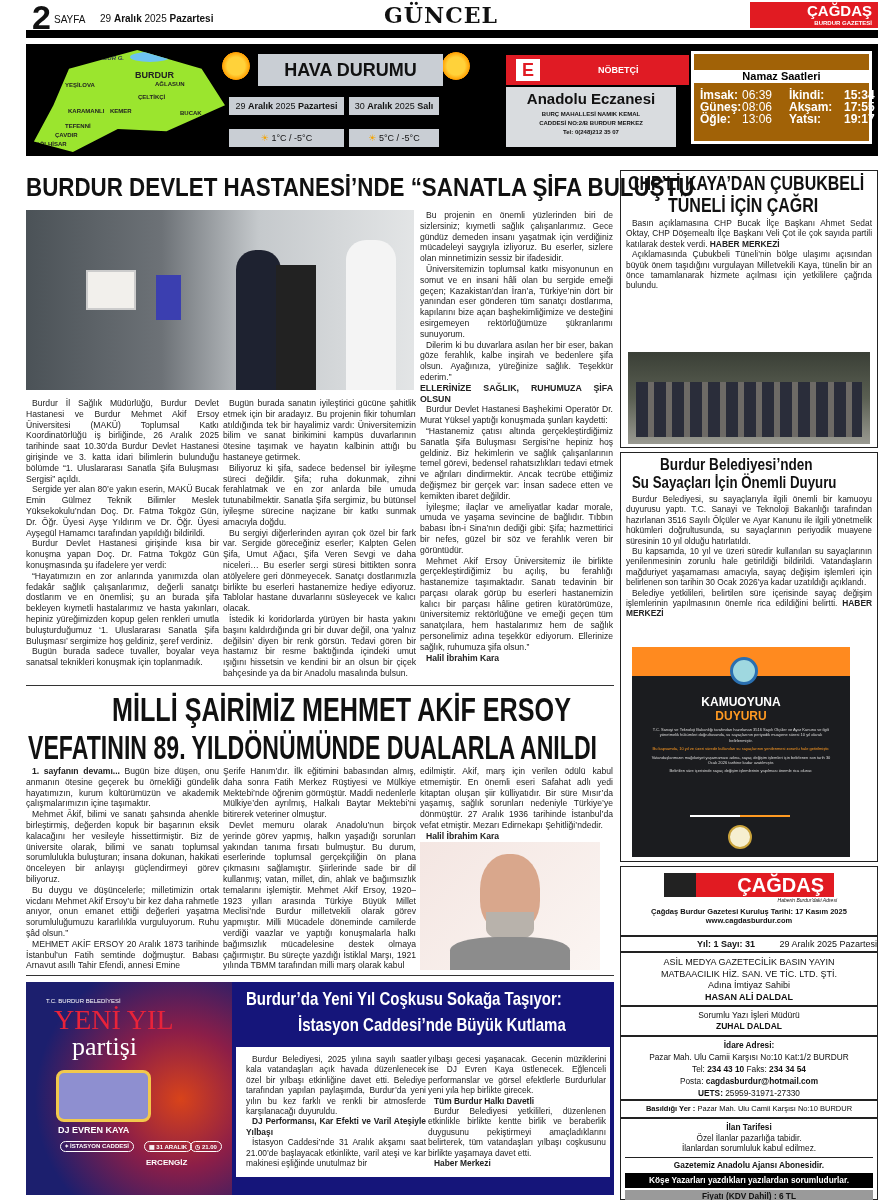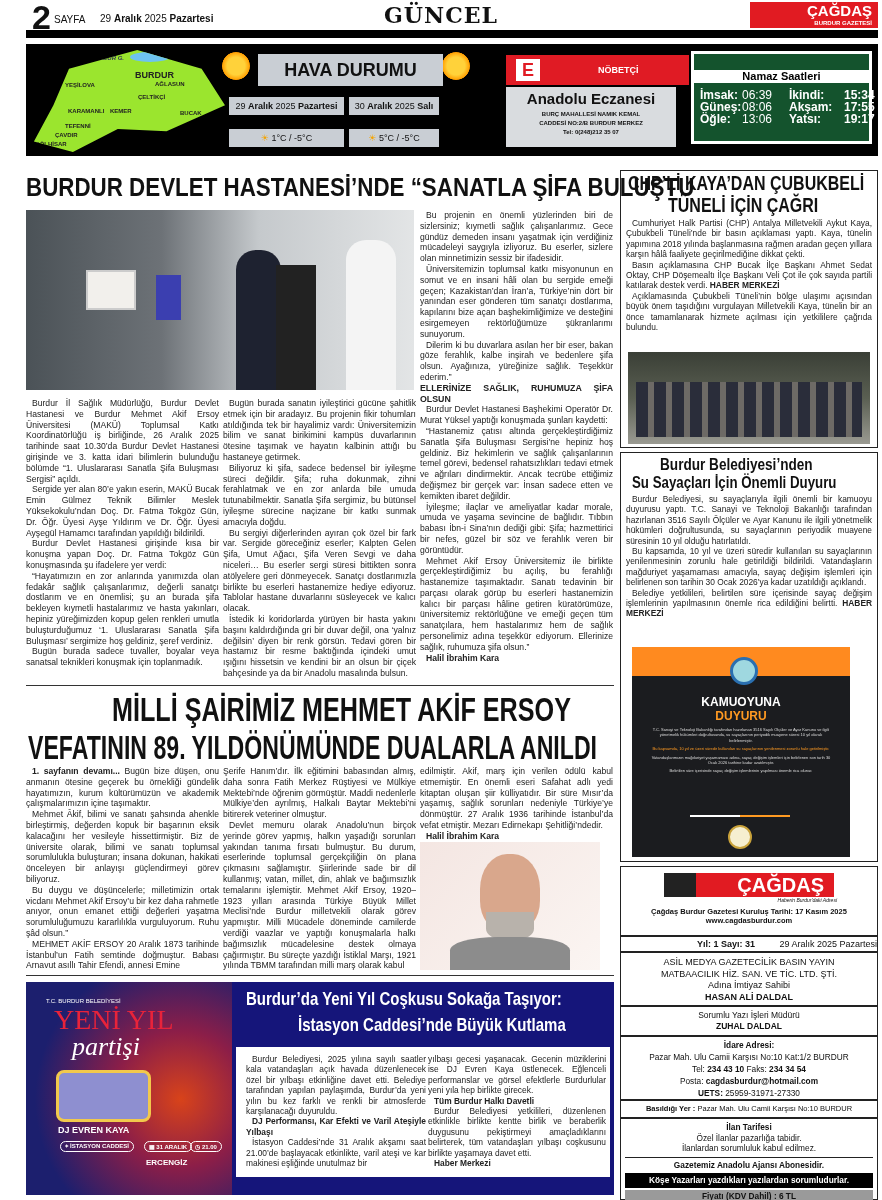--- a/index.html
+++ b/index.html
@@ -20,21 +20,21 @@
 .mapcity{position:absolute;font-size:6px;font-weight:bold;color:#222}
 #hava-title{left:258px;top:54px;width:185px;height:32px;background:#c9ced4;font-size:18px;font-weight:bold;text-align:center;line-height:32px}
 .sun{position:absolute;width:28px;height:28px;border-radius:50%;background:radial-gradient(circle,#ffd23a 45%,#ff9d00 70%,transparent 72%)}
 .hava-box{position:absolute;background:#c9ced4;font-size:9px;line-height:18px;text-align:center}
 #ecz-head{left:506px;top:55px;width:186px;height:30px;background:#e01b24;color:#fff;font-size:9px;font-weight:bold;line-height:30px;padding-left:92px}
 #ecz-e{left:516px;top:59px;width:24px;height:22px;background:#fff;color:#e01b24;font-size:18px;font-weight:bold;text-align:center;line-height:22px}
 #ecz-body{left:506px;top:87px;width:170px;height:60px;background:#d9dcdf;text-align:center}
 #ecz-name{font-size:15px;font-weight:bold;padding-top:3px;display:block}
 .ecz-line{font-size:6px;font-weight:bold;display:block;line-height:9px}
 #namaz{left:689px;top:49px;width:185px;height:97px;background:#fff;border:2px solid #000}
-#namaz-in{position:absolute;left:3px;top:3px;right:3px;bottom:3px;background:#14532d;color:#fff}
+#namaz-in{position:absolute;left:3px;top:3px;right:3px;bottom:3px;background:#a16207;color:#fff}
 #namaz-title{position:absolute;left:0;right:0;top:16px;text-align:center;font-weight:bold;font-size:11px;background:#fff;color:#000;height:13px;line-height:13px}
 .nrow{position:absolute;font-size:12px;font-weight:bold;color:#fff}
 
 .h1{position:absolute;font-family:"Liberation Sans",sans-serif;font-weight:bold;color:#111;white-space:nowrap;transform-origin:left top}
 .body{position:absolute;font-size:8.6px;line-height:10.8px;text-align:justify;color:#222}
 .body p{text-indent:6px}
 .body b{font-weight:bold}
 .photo{position:absolute;overflow:hidden}
 .rule{position:absolute;background:#333;height:1px}
 .box{position:absolute;border:1.5px solid #222}
@@ -152,21 +152,20 @@
   <p>İyileşme; ilaçlar ve ameliyatlar kadar morale, umuda ve yaşama sevincine de bağlıdır. Tıbbın babası İbn-i Sina’nın dediği gibi: Şifa; hazmettirici bir nefes, güzel bir söz ve ferahlık veren bir görüntüdür.</p>
   <p>Mehmet Akif Ersoy Üniversitemiz ile birlikte gerçekleştirdiğimiz bu açılış, bu ferahlığı hastanemize taşımaktadır. Sanatı tedavinin bir parçası olarak görüp bu eserleri hastanemizin kalıcı bir parçası hâline getiren küratörümüze, üniversitemiz rektörlüğüne ve emeği geçen tüm sanatçılara, hem hastalarımız hem de sağlık personelimiz adına teşekkür ediyorum. Ellerinize sağlık, ruhumuza şifa olsun.”</p>
   <p><b>Halil İbrahim Kara</b></p>
 </div>
 <div class="rule" style="left:26px;top:685px;width:588px"></div>
 
 <div class="box" style="left:620px;top:170px;width:258px;height:278px"></div>
 <div class="h1" style="left:628px;top:172px;font-size:20px;transform:scaleX(0.8)">CHP’Lİ KAYA’DAN ÇUBUKBELİ</div>
 <div class="h1" style="left:668px;top:194px;font-size:20px;transform:scaleX(0.8)">TÜNELİ İÇİN ÇAĞRI</div>
 <div class="body" style="left:626px;top:218px;width:246px;font-size:8.4px;line-height:10.4px">
-  <p>Cumhuriyet Halk Partisi (CHP) Antalya Milletvekili Aykut Kaya, Çubukbeli Tüneli’nde bir basın açıklaması yaptı. Kaya, tünelin yapımına 2018 yılında başlanmasına rağmen aradan geçen yıllara karşın hâlâ faaliyete geçirilmediğine dikkat çekti.</p>
   <p><span>Basın açıklamasına CHP Bucak İlçe Başkanı Ahmet Sedat Oktay, CHP Döşemealtı İlçe Başkanı Veli Çot ile çok sayıda partili katılarak destek verdi.</span> <b>HABER MERKEZİ</b></p>
   <p>Açıklamasında Çubukbeli Tüneli’nin bölge ulaşımı açısından büyük önem taşıdığını vurgulayan Milletvekili Kaya, tünelin bir an önce tamamlanarak hizmete açılması için yetkililere çağrıda bulundu.</p>
 </div>
 <div class="photo" style="left:628px;top:352px;width:242px;height:92px;background:linear-gradient(180deg,#3a3f36 0%,#5a5f52 50%,#9a9a92 100%)">
   <div style="position:absolute;left:8px;top:30px;width:226px;height:55px;background:repeating-linear-gradient(90deg,#2a2d3a 0 12px,#6d6a66 12px 18px)"></div>
 </div>
 
 <div class="box" style="left:620px;top:452px;width:258px;height:410px"></div>
 <div class="h1" style="left:660px;top:456px;font-size:16px;transform:scaleX(0.85)">Burdur Belediyesi’nden</div>
 <div class="h1" style="left:632px;top:474px;font-size:16px;transform:scaleX(0.83)">Su Sayaçları İçin Önemli Duyuru</div>
@@ -208,21 +207,21 @@
 <div class="photo" style="left:420px;top:842px;width:180px;height:128px;background:linear-gradient(135deg,#f4e6e2,#fbf5f2)">
   <div style="position:absolute;left:60px;top:12px;width:60px;height:78px;border-radius:45% 45% 40% 40%;background:#d9a78c"></div>
   <div style="position:absolute;left:66px;top:70px;width:48px;height:28px;border-radius:0 0 40% 40%;background:#b8b2ab"></div>
   <div style="position:absolute;left:30px;top:95px;width:120px;height:33px;border-radius:40% 40% 0 0;background:#8c8c8c"></div>
 </div>
 <div class="rule" style="left:26px;top:975px;width:588px"></div>
 
 <div class="photo" style="left:26px;top:982px;width:206px;height:213px;background:radial-gradient(circle at 75% 55%,#d8431a 0%,#8c1e48 35%,#1c1f6e 75%)">
   <div style="position:absolute;left:20px;top:16px;color:#fff;font-size:6px">T.C. BURDUR BELEDİYESİ</div>
   <div style="position:absolute;left:28px;top:22px;color:#e8233a;font-family:'Liberation Serif',serif;font-size:28px">YENİ YIL</div>
-  <div style="position:absolute;left:46px;top:50px;color:#fff;font-family:'Liberation Serif',serif;font-style:italic;font-size:26px">partişi</div>
+  <div style="position:absolute;left:46px;top:50px;color:#fff;font-family:'Liberation Serif',serif;font-size:26px">partişi</div>
   <div style="position:absolute;left:30px;top:88px;width:95px;height:52px;border:3px solid #f2c94c;border-radius:8px;background:#8e8fd0"></div>
   <div style="position:absolute;left:32px;top:143px;color:#fff;font-weight:bold;font-size:9px">DJ EVREN KAYA</div>
   <div style="position:absolute;left:34px;top:159px;color:#fff;font-weight:bold;font-size:6px;border:1px solid #fff;border-radius:6px;padding:1px 4px"><span>⌖</span> <span>İSTASYON CADDESİ</span></div>
   <div style="position:absolute;left:118px;top:159px;color:#fff;font-weight:bold;font-size:6px;border:1px solid #fff;border-radius:6px;padding:1px 4px"><span>▦</span> <span>31 ARALIK</span></div>
   <div style="position:absolute;left:164px;top:159px;color:#fff;font-weight:bold;font-size:6px;border:1px solid #fff;border-radius:6px;padding:1px 4px"><span>◷</span> <span>21.00</span></div>
   <div style="position:absolute;left:120px;top:176px;color:#fff;font-weight:bold;font-size:8px">ERCENGİZ</div>
 </div>
 <div class="abs" style="left:232px;top:982px;width:382px;height:213px;background:#15157a"></div>
 <div class="h1" style="left:246px;top:988px;font-size:19px;color:#fff;transform:scaleX(0.79)">Burdur’da Yeni Yıl Coşkusu Sokağa Taşıyor:</div>
 <div class="h1" style="left:298px;top:1014px;font-size:19px;color:#fff;transform:scaleX(0.79)">İstasyon Caddesi’nde Büyük Kutlama</div>

